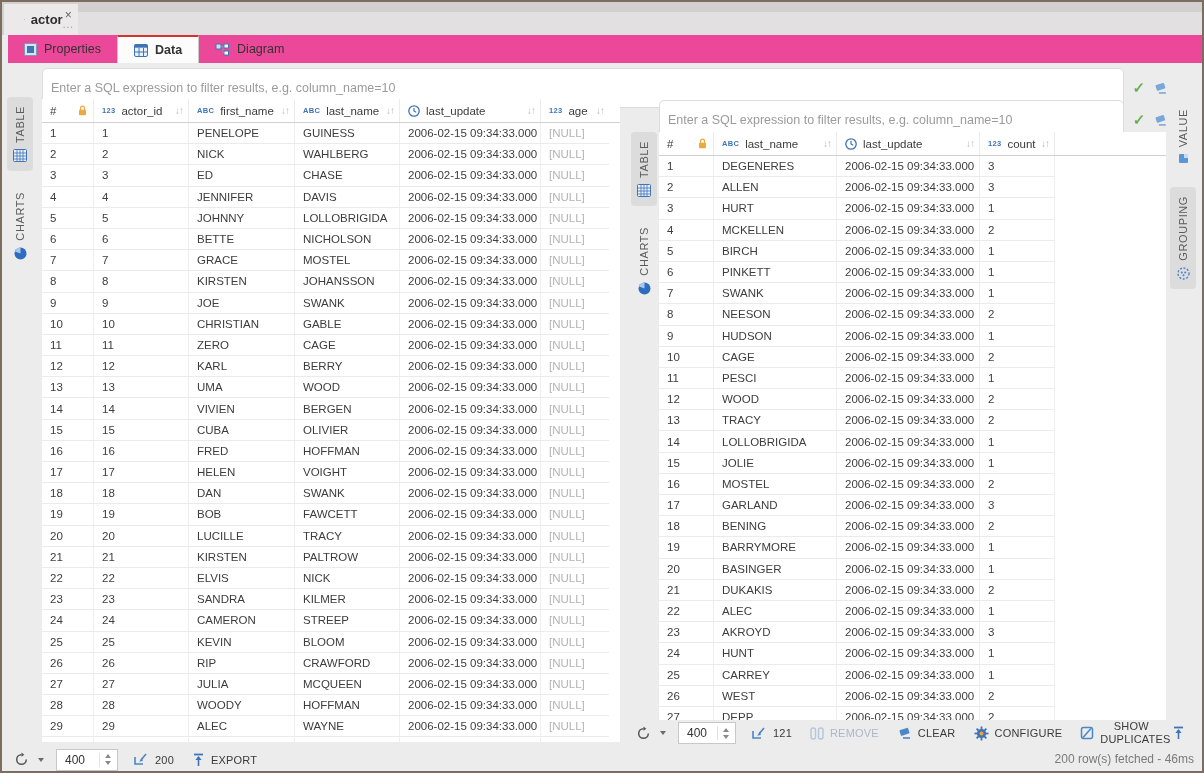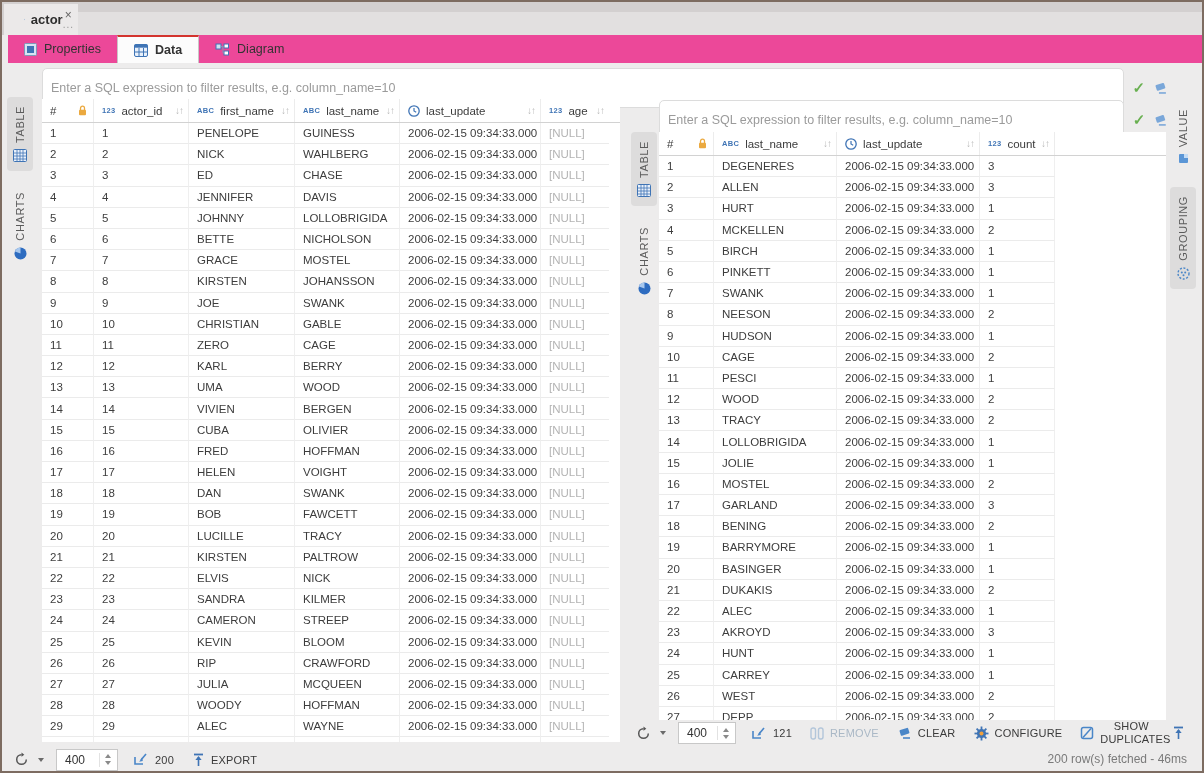--- a/index.html
+++ b/index.html
@@ -813,16 +813,16 @@
       <span class="tb-label">200</span>
     </div>
     <div class="tb-item">
       <svg width="13" height="14" viewBox="0 0 13 14">
         <line x1="2" y1="1.5" x2="11" y2="1.5" stroke="#3f74b5" stroke-width="1.8"></line>
         <line x1="6.5" y1="4" x2="6.5" y2="13" stroke="#3f74b5" stroke-width="1.6"></line>
         <path d="M6.5,3 L3.4,7 H9.6 Z" fill="#3f74b5"></path>
       </svg>
       <span class="tb-label">EXPORT</span>
     </div>
-    <span class="status-text" style="right:7px; top:6px;">200 row(s) fetched - 46ms</span>
+    <span class="status-text" style="right:0; top:6px;">200 row(s) fetched - 46ms</span>
   </div>
 
 </div>
 
 </body></html>

